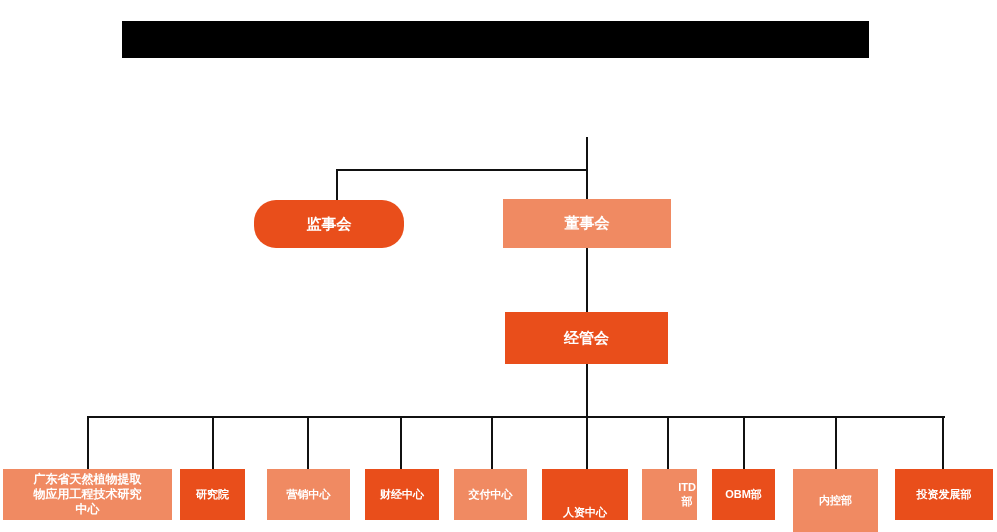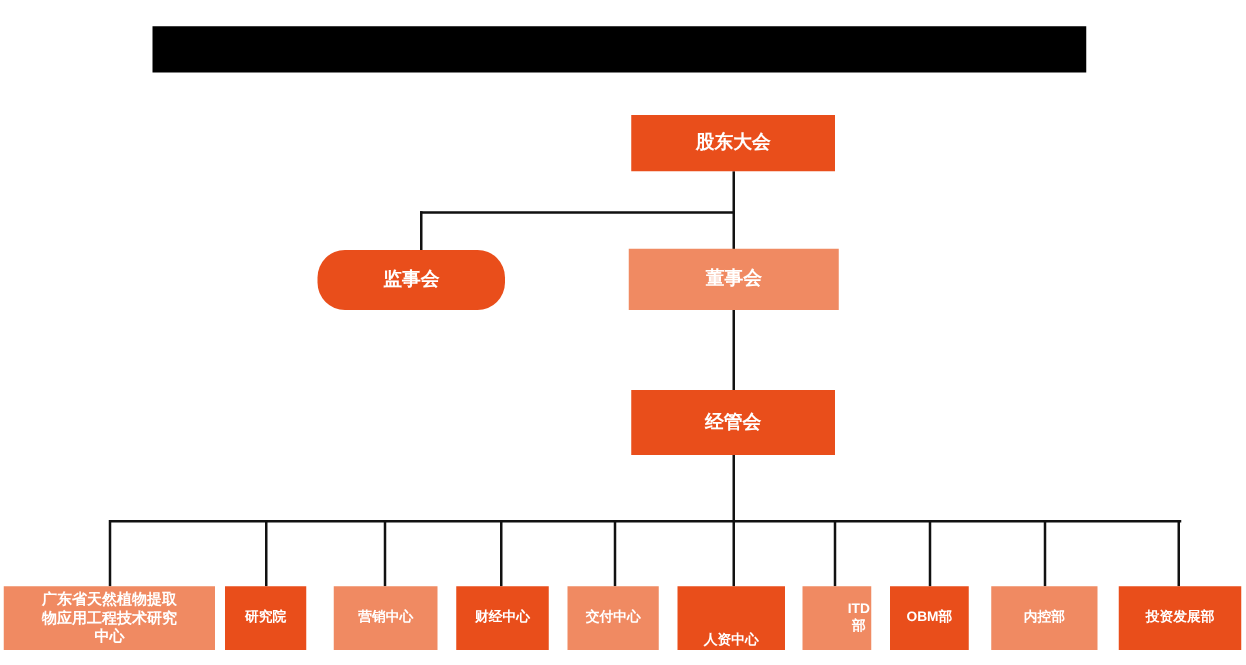--- a/index.html
+++ b/index.html
@@ -60,23 +60,20 @@
   <div class="line" style="left:212px; top:416px; width:2px; height:53px;"></div>
   <div class="line" style="left:307px; top:416px; width:2px; height:53px;"></div>
   <div class="line" style="left:400px; top:416px; width:2px; height:53px;"></div>
   <div class="line" style="left:491px; top:416px; width:2px; height:53px;"></div>
   <div class="line" style="left:586px; top:416px; width:2px; height:53px;"></div>
   <div class="line" style="left:667px; top:416px; width:2px; height:53px;"></div>
   <div class="line" style="left:743px; top:416px; width:2px; height:53px;"></div>
   <div class="line" style="left:835px; top:416px; width:2px; height:53px;"></div>
   <div class="line" style="left:942px; top:416px; width:2px; height:53px;"></div>
 
-  <div class="node dark" style="left:505px; top:92px; width:163px; height:45px;">
-    <span>股东大会</span>
-  </div>
 
   <div class="node dark" style="left:254px; top:200px; width:150px; height:48px;border-radius:22px;">
     <span>监事会</span>
   </div>
   <div class="node light" style="left:503px; top:199px; width:168px; height:49px;">
     <span>董事会</span>
   </div>
 
   <div class="node dark" style="left:505px; top:312px; width:163px; height:52px;">
     <span>经管会</span>
@@ -99,20 +96,20 @@
   </div>
   <div class="node dark dept" style="left:542px; top:469px; width:86px; height:51px;align-items:flex-end;">
     <span>人资中心</span>
   </div>
   <div class="node light dept" style="left:642px; top:469px; width:55px; height:51px;padding-left:35px;">
     <span>ITD部</span>
   </div>
   <div class="node dark dept" style="left:712px; top:469px; width:63px; height:51px;">
     <span>OBM部</span>
   </div>
-  <div class="node light dept" style="left:793px; top:469px; width:85px; height:51px;">
+  <div class="node light dept" style="left:793px; top:469px; width:85px; height:64px;">
     <span>内控部</span>
   </div>
   <div class="node dark dept" style="left:895px; top:469px; width:98px; height:51px;align-items:center;">
     <span>投资发展部</span>
   </div>
 
 </div>
 
 </body></html>

